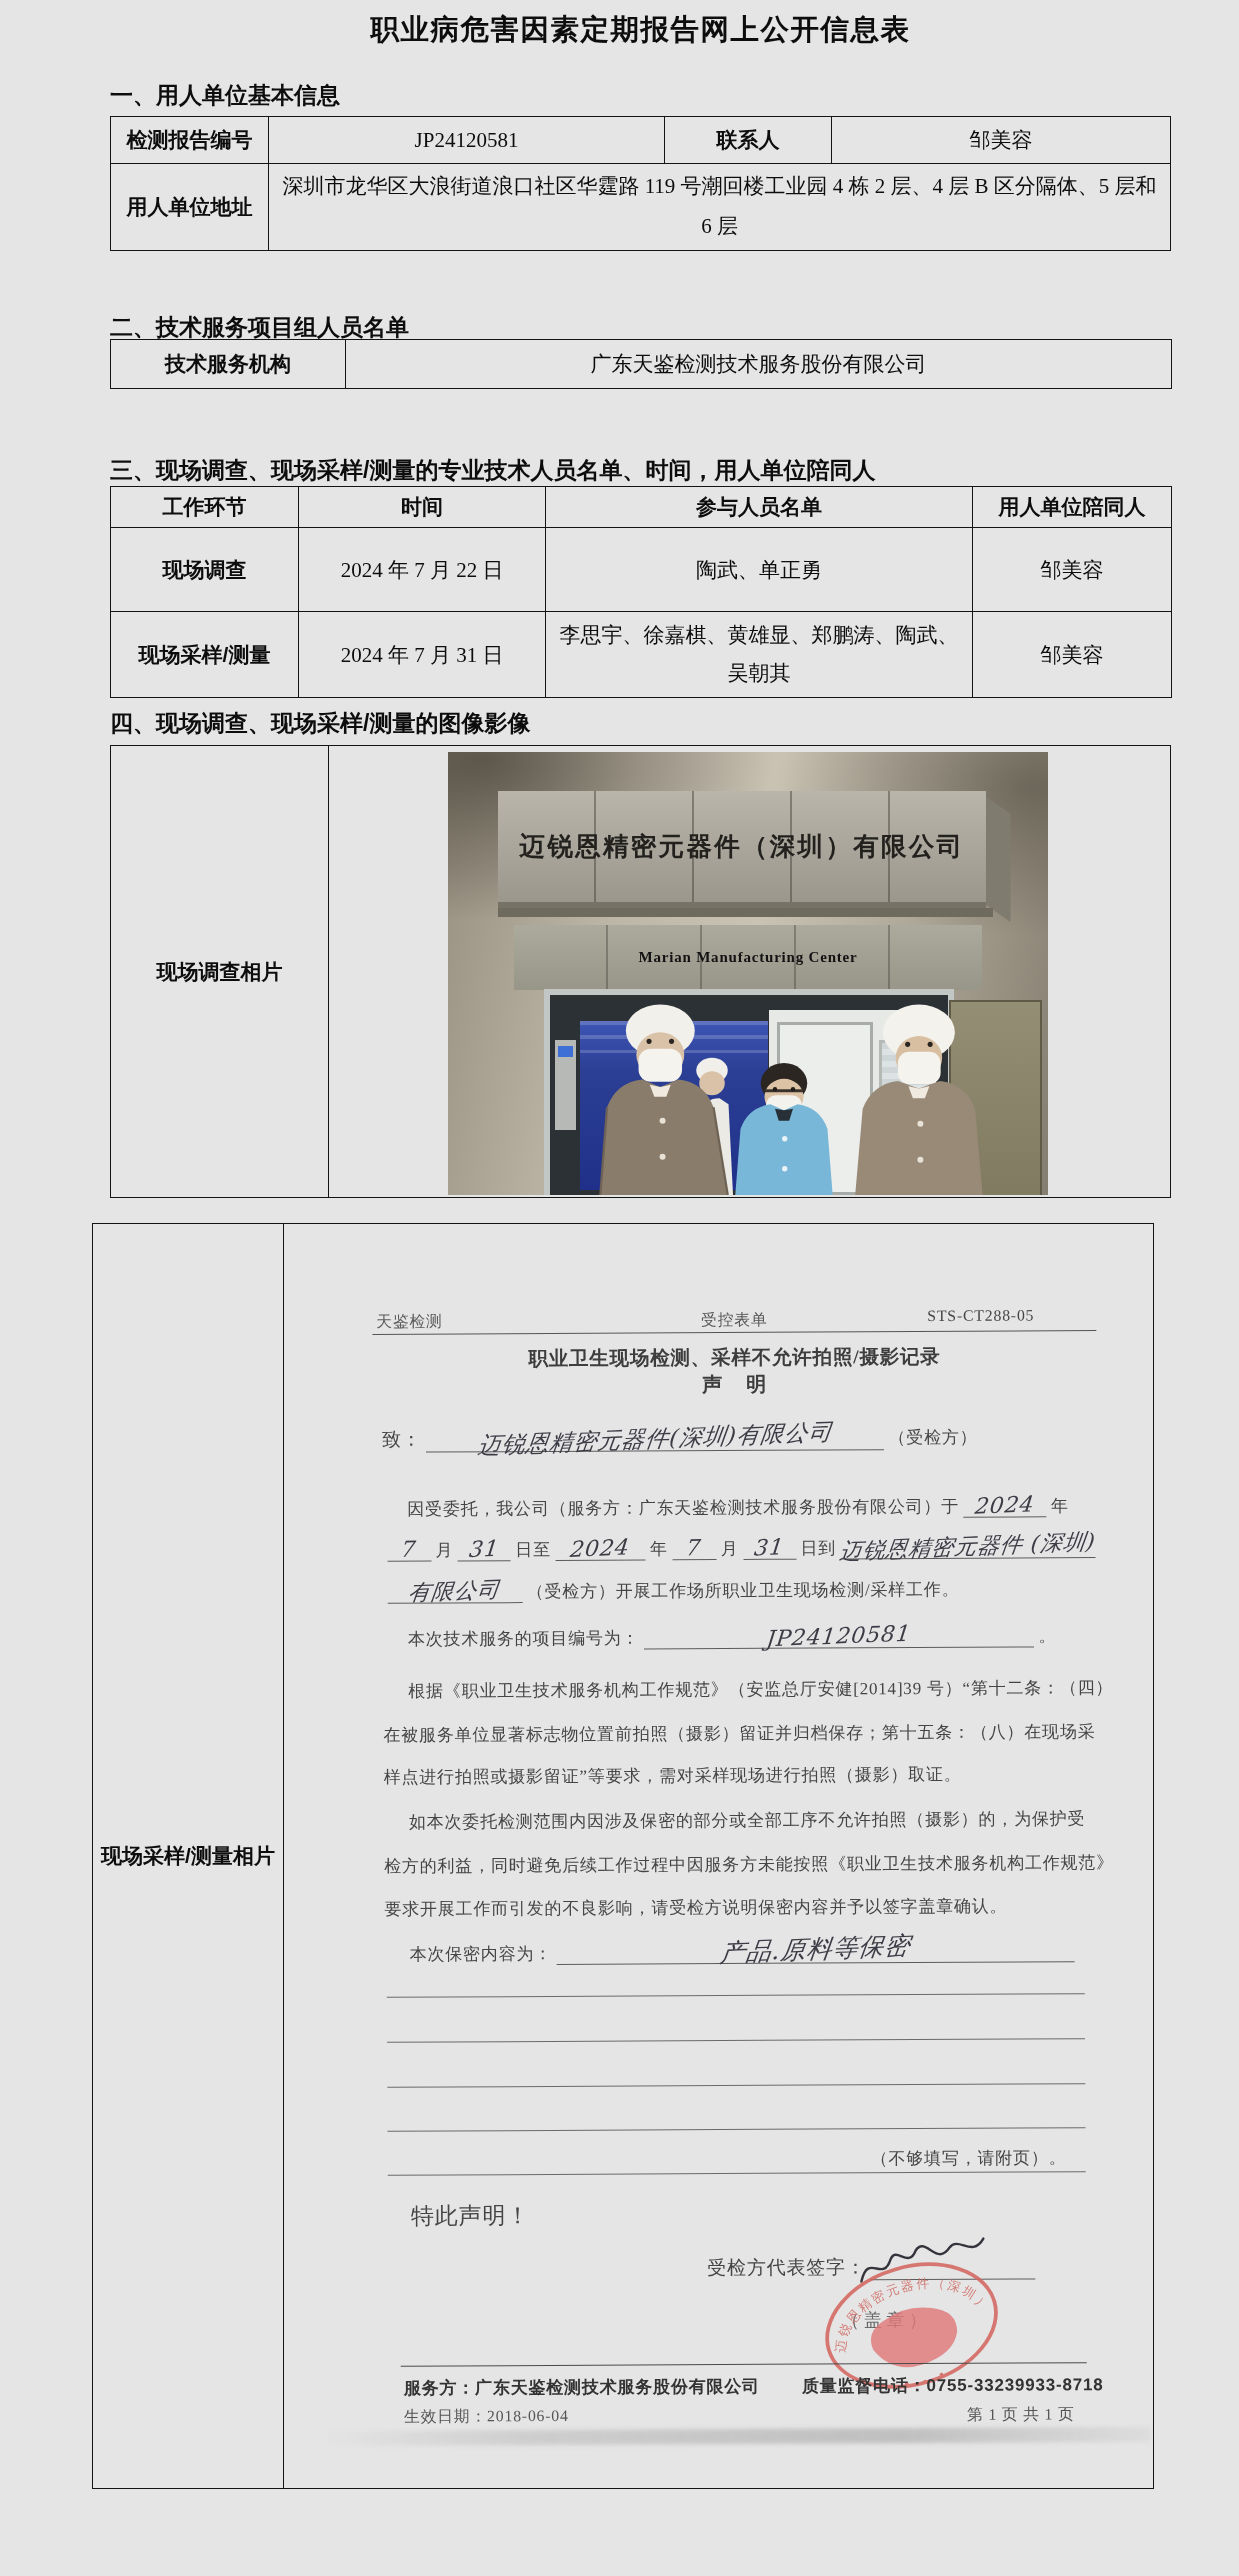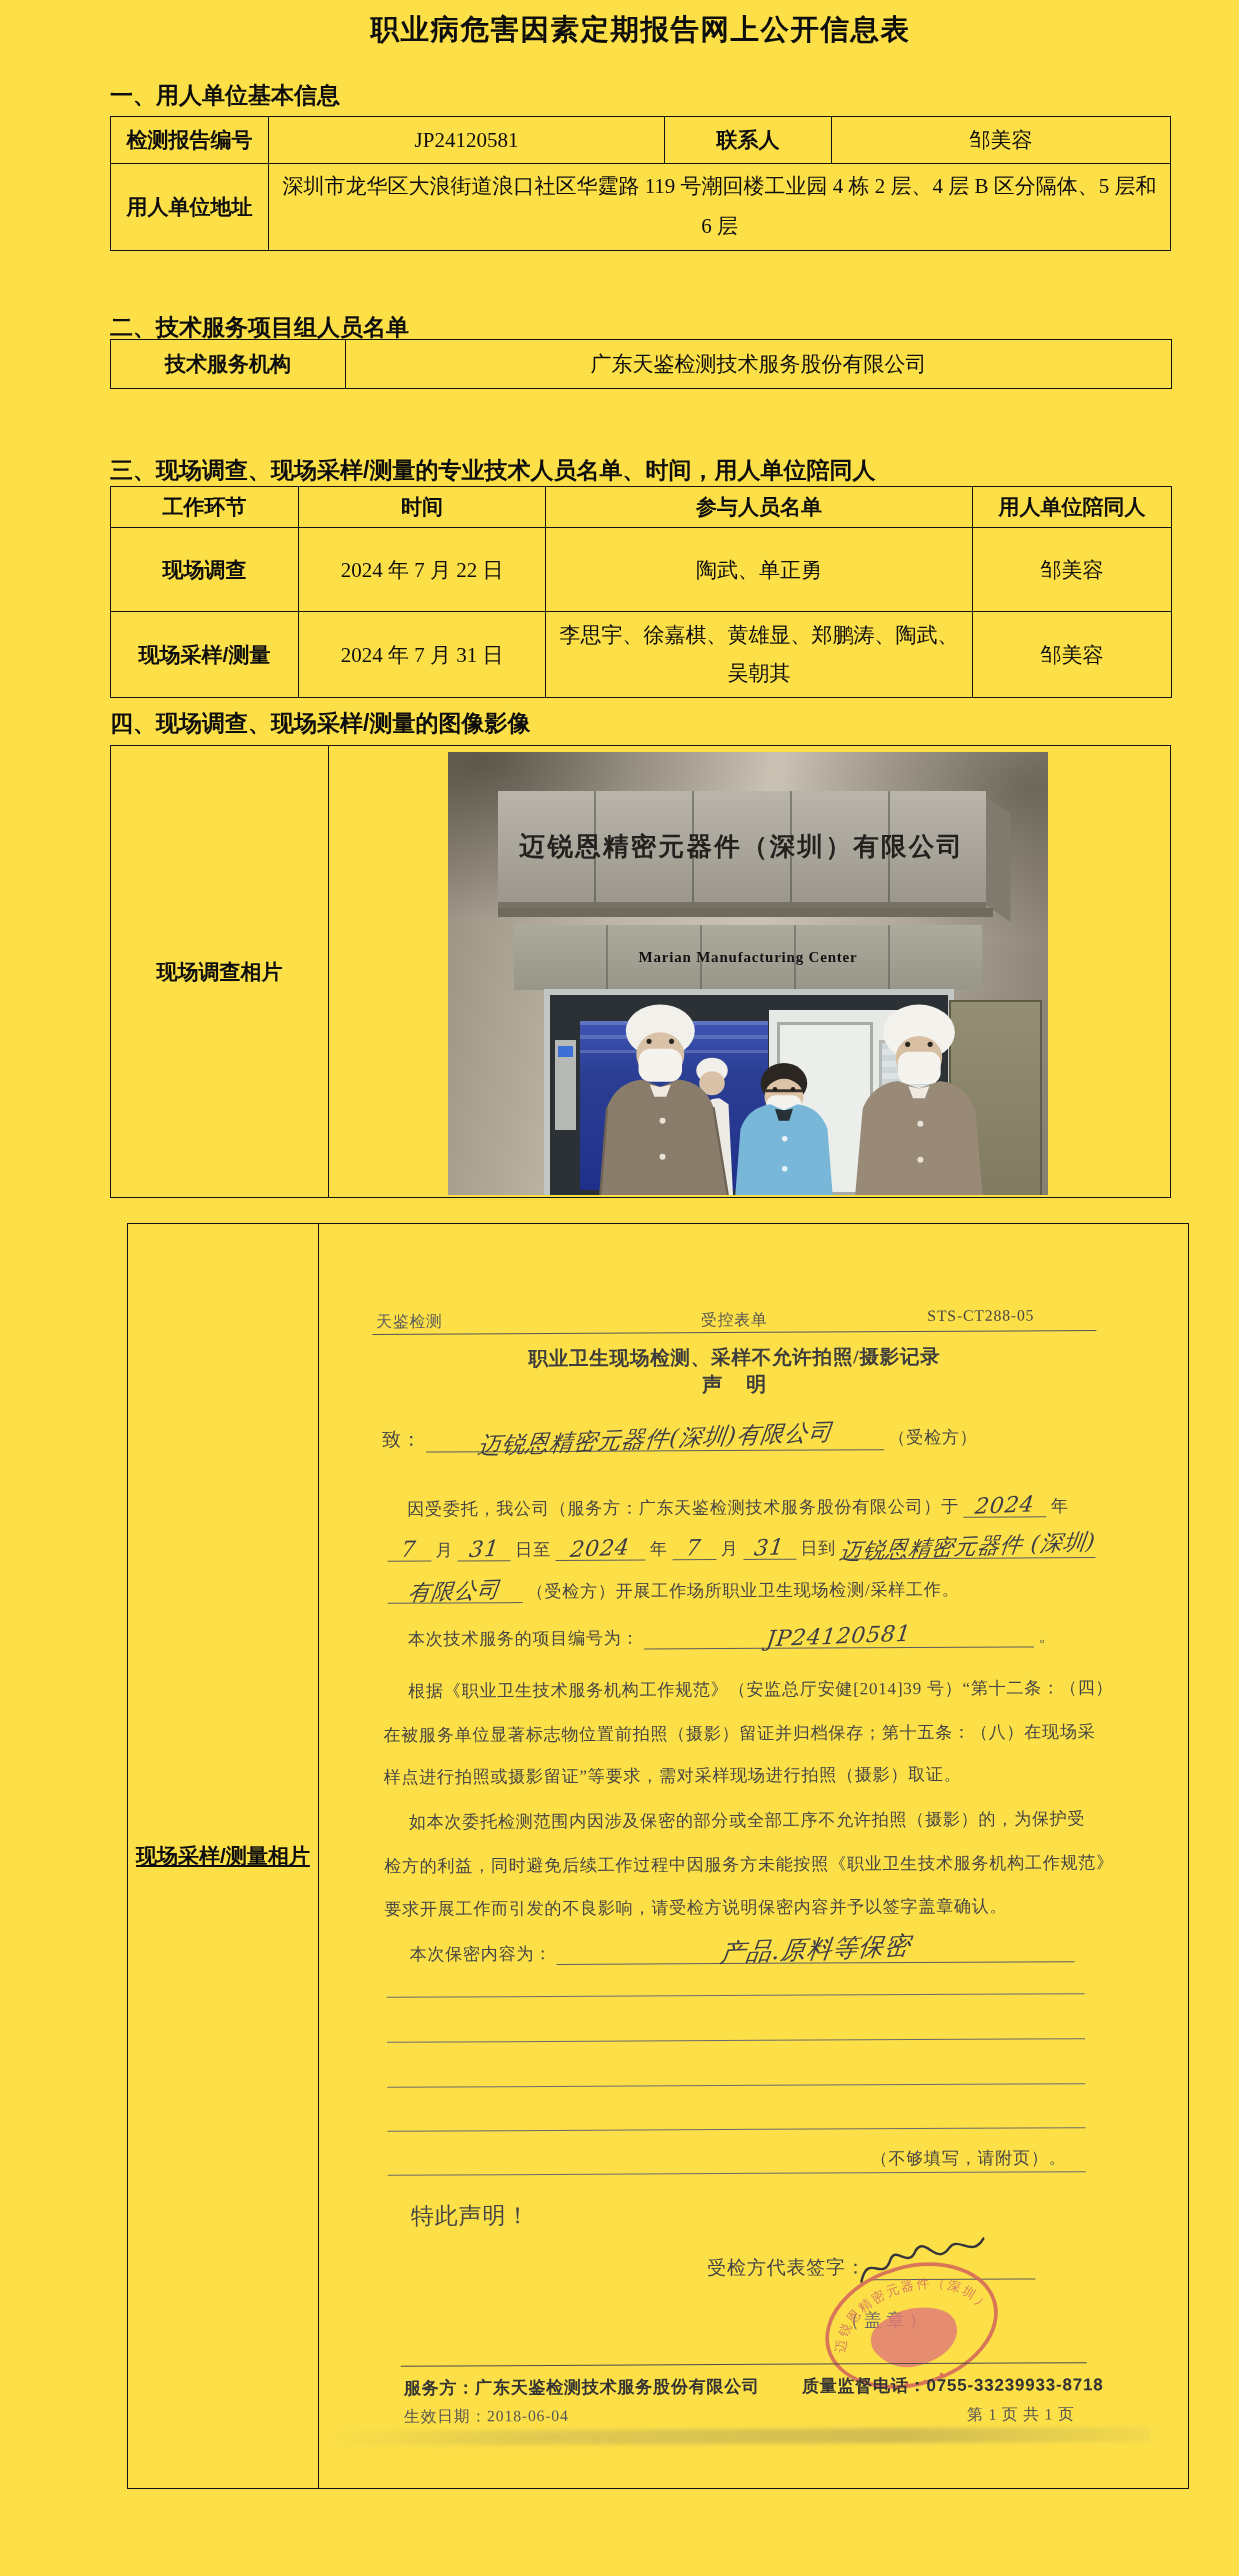--- a/index.html
+++ b/index.html
@@ -1,16 +1,16 @@
 <!DOCTYPE html>
 <html style="font-size:12px"><head>
 <meta charset="utf-8">
 <style>
   html,body{margin:0;padding:0;background:#ffffff;}
-  #page{position:relative;width:1240px;height:2576px;background:#fde047;overflow:hidden;
+  #page{position:relative;width:1240px;height:2576px;background:#e5e5e5;overflow:hidden;
         font-family:"Liberation Serif","DejaVu Serif",serif;color:#0d0d0d;}
   .abs{position:absolute;}
   
   .doc-title{left:110px;top:10.5px;width:1061px;text-align:center;font-size:28.5px;font-weight:700;
              font-family:"Liberation Sans","DejaVu Sans",sans-serif;letter-spacing:1.5px;}
   .sec-h{font-size:23px;font-weight:700;font-family:"Liberation Sans","DejaVu Sans",sans-serif;}
   
   table.tbl{border-collapse:collapse;table-layout:fixed;}
   table.tbl td{border:1.5px solid #141414;font-size:21px;text-align:center;vertical-align:middle;
                padding:3px 7.5px;word-break:break-all;}
@@ -222,21 +222,21 @@
       <rect x="600" y="400" width="57" height="43" rx="15" fill="#f5f3ee"></rect>
       <circle cx="613" cy="390" r="3.4" fill="#2a2520"></circle>
         <circle cx="643" cy="390" r="3.4" fill="#2a2520"></circle>
       <path d="M543 591 L553 476 Q566 443 600 439 L628 449 L656 439 Q690 443 703 476 L713 591 Z" fill="#988a77"></path>
       <path d="M614 446 L628 449 L642 446 L636 462 L620 462 Z" fill="#efe9df"></path>
       <circle cx="630" cy="496" r="4" fill="#e8e2d6"></circle>
         <circle cx="630" cy="544" r="4" fill="#e8e2d6"></circle>
     </svg>
   </div>
 
-  <div class="abs" style="left:127px;top:1223px;text-decoration:underline;">
+  <div class="abs" style="left:92px;top:1223px;">
     <table class="tbl">
       <colgroup>
           <col style="width:191px">
           <col style="width:870px">
         </colgroup>
       <tbody>
           <tr style="height:1265px">
         <td class="lbl top" style="line-height:1.9;">现场采样/测量相片</td>
         <td></td>
       </tr>

